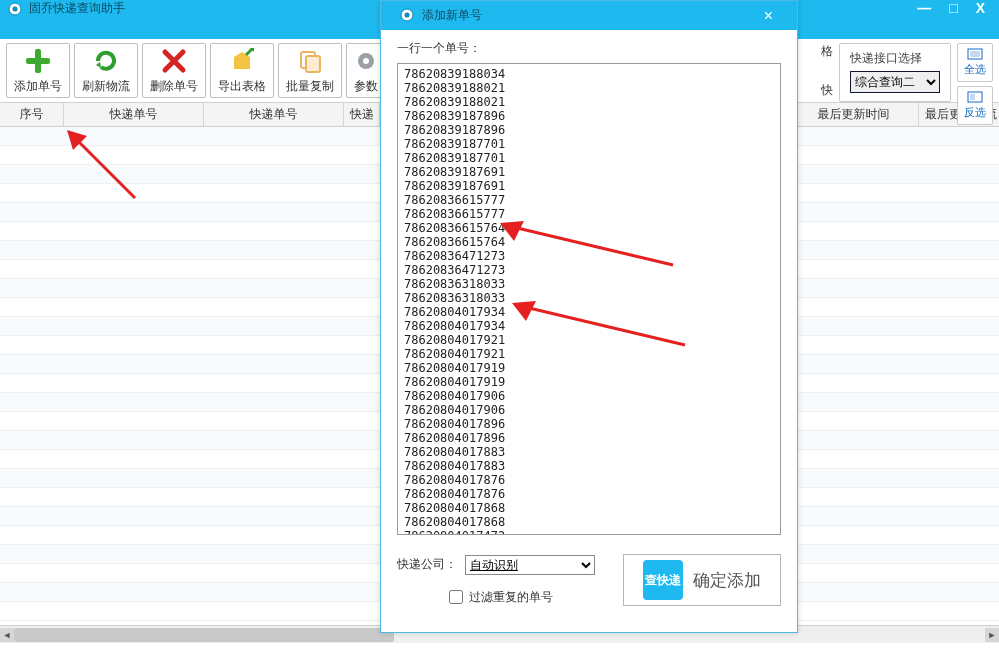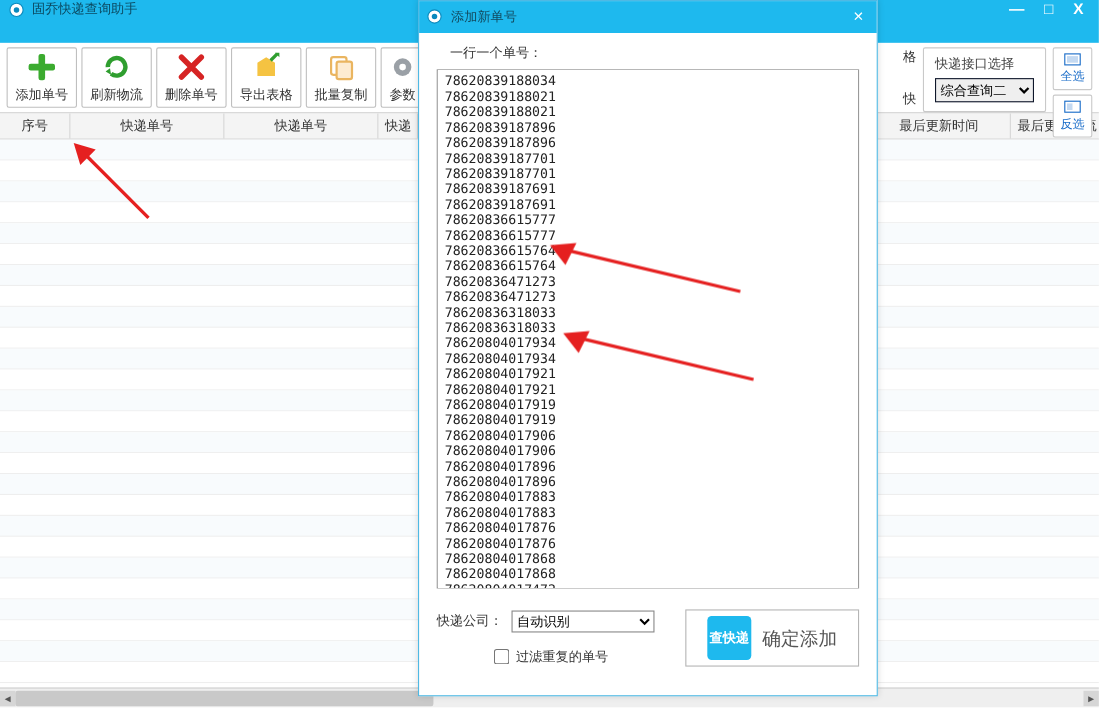--- a/index.html
+++ b/index.html
@@ -28,30 +28,30 @@
 .grid-body .row { height: 19px; border-bottom: 1px solid #eee; }
 .grid-body .row:nth-child(odd) { background: #f8fbfd; }
 .grid-body .row:nth-child(even) { background: #fff; }
 
 .hscroll { height: 18px; background: #efefef; border-top: 1px solid #d0d0d0; position: relative; }
 .hscroll .thumb { position: absolute; left: 14px; top: 2px; height: 14px; width: 380px; background: #c9c9c9; border-radius: 2px; }
 .hscroll .arr { position: absolute; top: 2px; width: 14px; height: 14px; background: #d6d6d6; display: flex; align-items: center; justify-content: center; font-size: 9px; color: #555; }
 
 
 .dialog { position: absolute; left: 380px; top: 0; width: 418px; height: 633px; background: #fff; border: 1px solid #4fb9e4; box-shadow: 0 0 6px rgba(0,0,0,.15); }
-.dlg-titlebar { height: 29px; background: #1eb9ee; display: flex; align-items: center; padding: 0 6px; font-size: 12px; color: #124a5f; }
+.dlg-titlebar { height: 29px; background: #1eb9ee; display: flex; align-items: center; padding: 0 18px; font-size: 12px; color: #124a5f; }
 .dlg-titlebar .app-icon { width: 17px; height: 17px; margin-right: 6px; }
 .dlg-titlebar .close { margin-left: auto; color: #fff; font-size: 16px; cursor: pointer; padding: 0 6px; }
 .dlg-body { padding: 10px 16px 14px 16px; font-size: 12px; color: #333; }
-.dlg-label { margin-bottom: 6px; margin-left: 12px; }
+.dlg-label { margin-bottom: 6px; }
 .num-box { width: 100%; height: 472px; border: 1px solid #9a9a9a; padding: 3px 2px 3px 6px; font-size: 12px; line-height: 14px; color: #222; overflow-y: scroll; white-space: pre; font-family: "SimSun", monospace; resize: none; }
 .dlg-row { display: flex; align-items: center; margin-top: 16px; gap: 18px; }
 .dlg-left { flex: 1; }
 .dlg-left .cmp { display: flex; align-items: center; gap: 8px; font-size: 12px; }
-.dlg-left select { width: 130px; height: 20px; border: 1px solid #888; font-size: 12px; background: #fff; }
+.dlg-left select { width: 130px; height: 20px; border: 1px solid #888; font-size: 12px; background: #fff; text-decoration: underline; }
 .dlg-left .filter { margin-top: 14px; display: flex; align-items: center; gap: 6px; font-size: 12px; justify-content: center; }
 .dlg-left .filter input { width: 14px; height: 14px; }
 .confirm-btn { width: 158px; height: 52px; border: 1px solid #b5b5b5; background: #fff; display: flex; align-items: center; justify-content: center; gap: 10px; font-size: 17px; color: #555; cursor: pointer; }
 .confirm-btn .kd-icon { width: 40px; height: 40px; background: #1eb9ee; border-radius: 4px; display: flex; align-items: center; justify-content: center; color: #fff; font-size: 12px; font-weight: bold; }
 
 
 .arrow { position: absolute; pointer-events: none; }
 </style>
 </head>
 <body>

